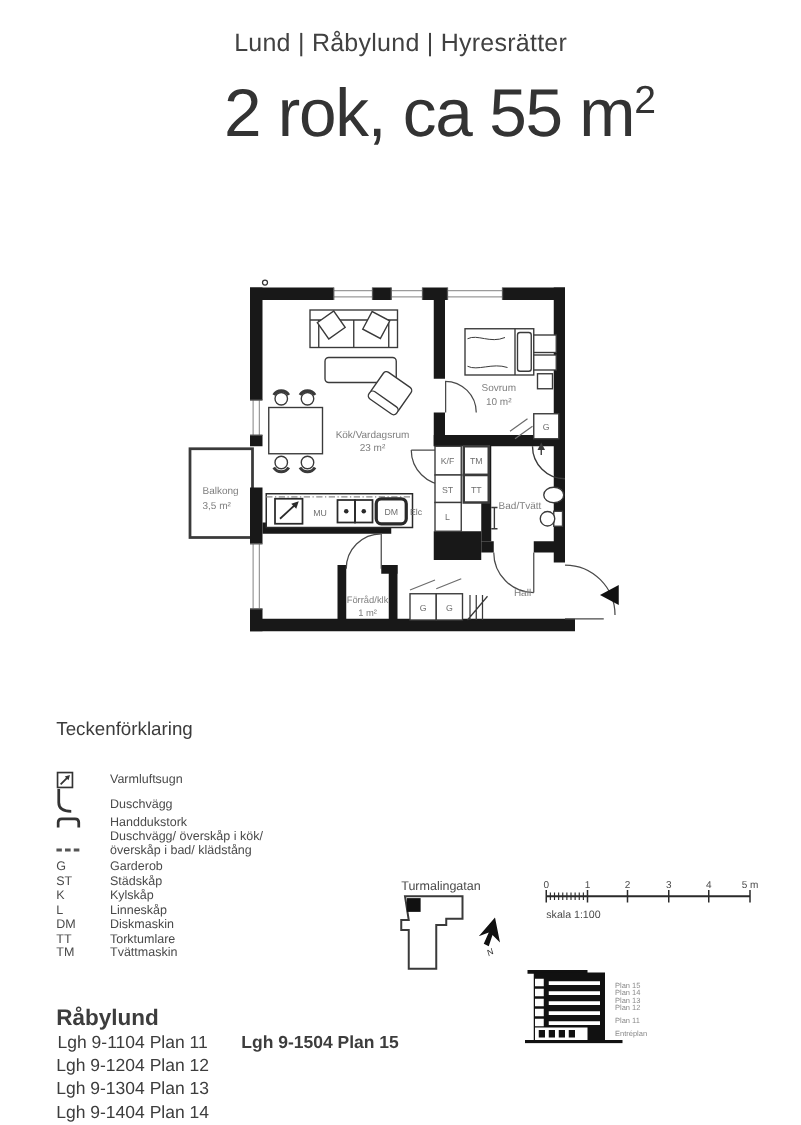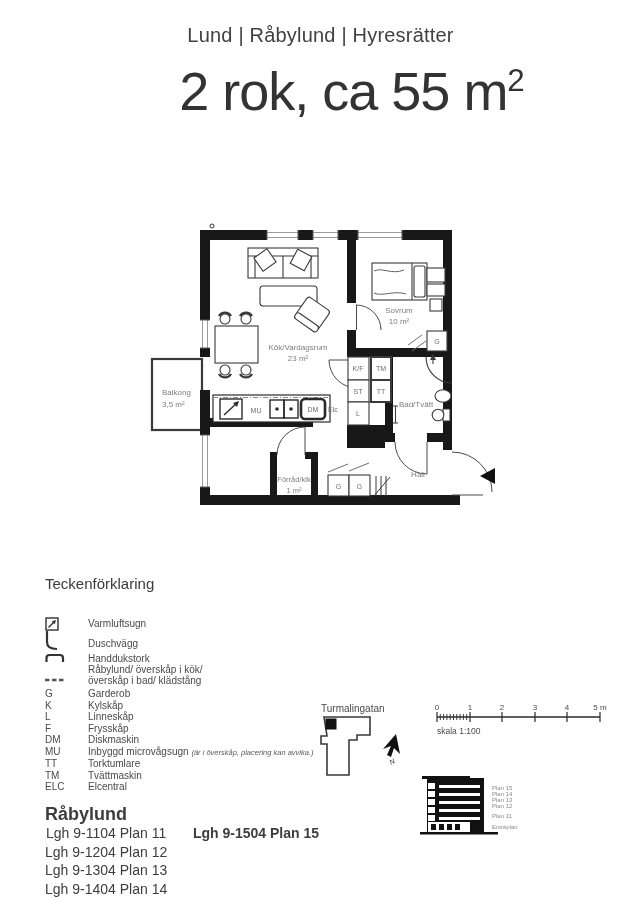--- a/index.html
+++ b/index.html
@@ -223,36 +223,34 @@
     </svg>
     <span class="lbl" style="top:2px">Varmluftsugn</span>
     <svg class="abs" style="left:0;top:15px" width="16" height="20" viewBox="0 0 16 20">
       <path d="M2,0 V11 Q2,18 12,18" fill="none" stroke="#333" stroke-width="2.2"></path>
     </svg>
     <span class="lbl" style="top:22px">Duschvägg</span>
     <svg class="abs" style="left:0;top:37px" width="20" height="10" viewBox="0 0 20 10">
       <path d="M1.5,9 V5 Q1.5,2 4.5,2 H15 Q18,2 18,5 V9" fill="none" stroke="#333" stroke-width="2.2"></path>
     </svg>
     <span class="lbl" style="top:37px">Handdukstork</span>
-    <span class="lbl" style="top:48px">Råbylund/ överskåp i kök/</span>
+    <span class="lbl" style="top:48px">Duschvägg/ överskåp i kök/</span>
     <svg class="abs" style="left:0;top:62px" width="20" height="4" viewBox="0 0 20 4">
       <path d="M0,2 H20" stroke="#555" stroke-width="2.4" stroke-dasharray="4.5,2.5"></path>
     </svg>
     <span class="lbl" style="top:59px">överskåp i bad/ klädstång</span>
   </div>
   <div>
     <div class="abbr-row"><span class="ab">G</span><span>Garderob</span></div>
+    <div class="abbr-row"><span class="ab">ST</span><span>Städskåp</span></div>
     <div class="abbr-row"><span class="ab">K</span><span>Kylskåp</span></div>
     <div class="abbr-row"><span class="ab">L</span><span>Linneskåp</span></div>
-    <div class="abbr-row"><span class="ab">F</span><span>Frysskåp</span></div>
     <div class="abbr-row"><span class="ab">DM</span><span>Diskmaskin</span></div>
-    <div class="abbr-row"><span class="ab">MU</span><span>Inbyggd microvågsugn</span> <span class="note">(är i överskåp, placering kan avvika.)</span></div>
     <div class="abbr-row"><span class="ab">TT</span><span>Torktumlare</span></div>
     <div class="abbr-row"><span class="ab">TM</span><span>Tvättmaskin</span></div>
-    <div class="abbr-row"><span class="ab">ELC</span><span>Elcentral</span></div>
   </div>
 </div>
 
 <svg class="abs siteplan" width="100" height="90" viewBox="0 0 100 90">
   <text x="9" y="14" font-size="10" fill="#4a4a4a">Turmalingatan</text>
   <path d="M12,19 L58,19 L58,37 L45,37 L45,42 L37,42 L37,77 L15,77 L15,46 L9,46 L9,38 L15,38 Z" fill="#fff" stroke="#3a3a3a" stroke-width="1.6"></path>
   <rect x="13.5" y="20.5" width="11" height="11" fill="#111"></rect>
   <g>
     <polygon points="84,36 88,56 82,50 79,59 75,57 79,48 71,51" fill="#111"></polygon>
     <text x="79" y="67" font-size="7" font-style="italic" fill="#333" transform="rotate(-28 79 67)">N</text>

